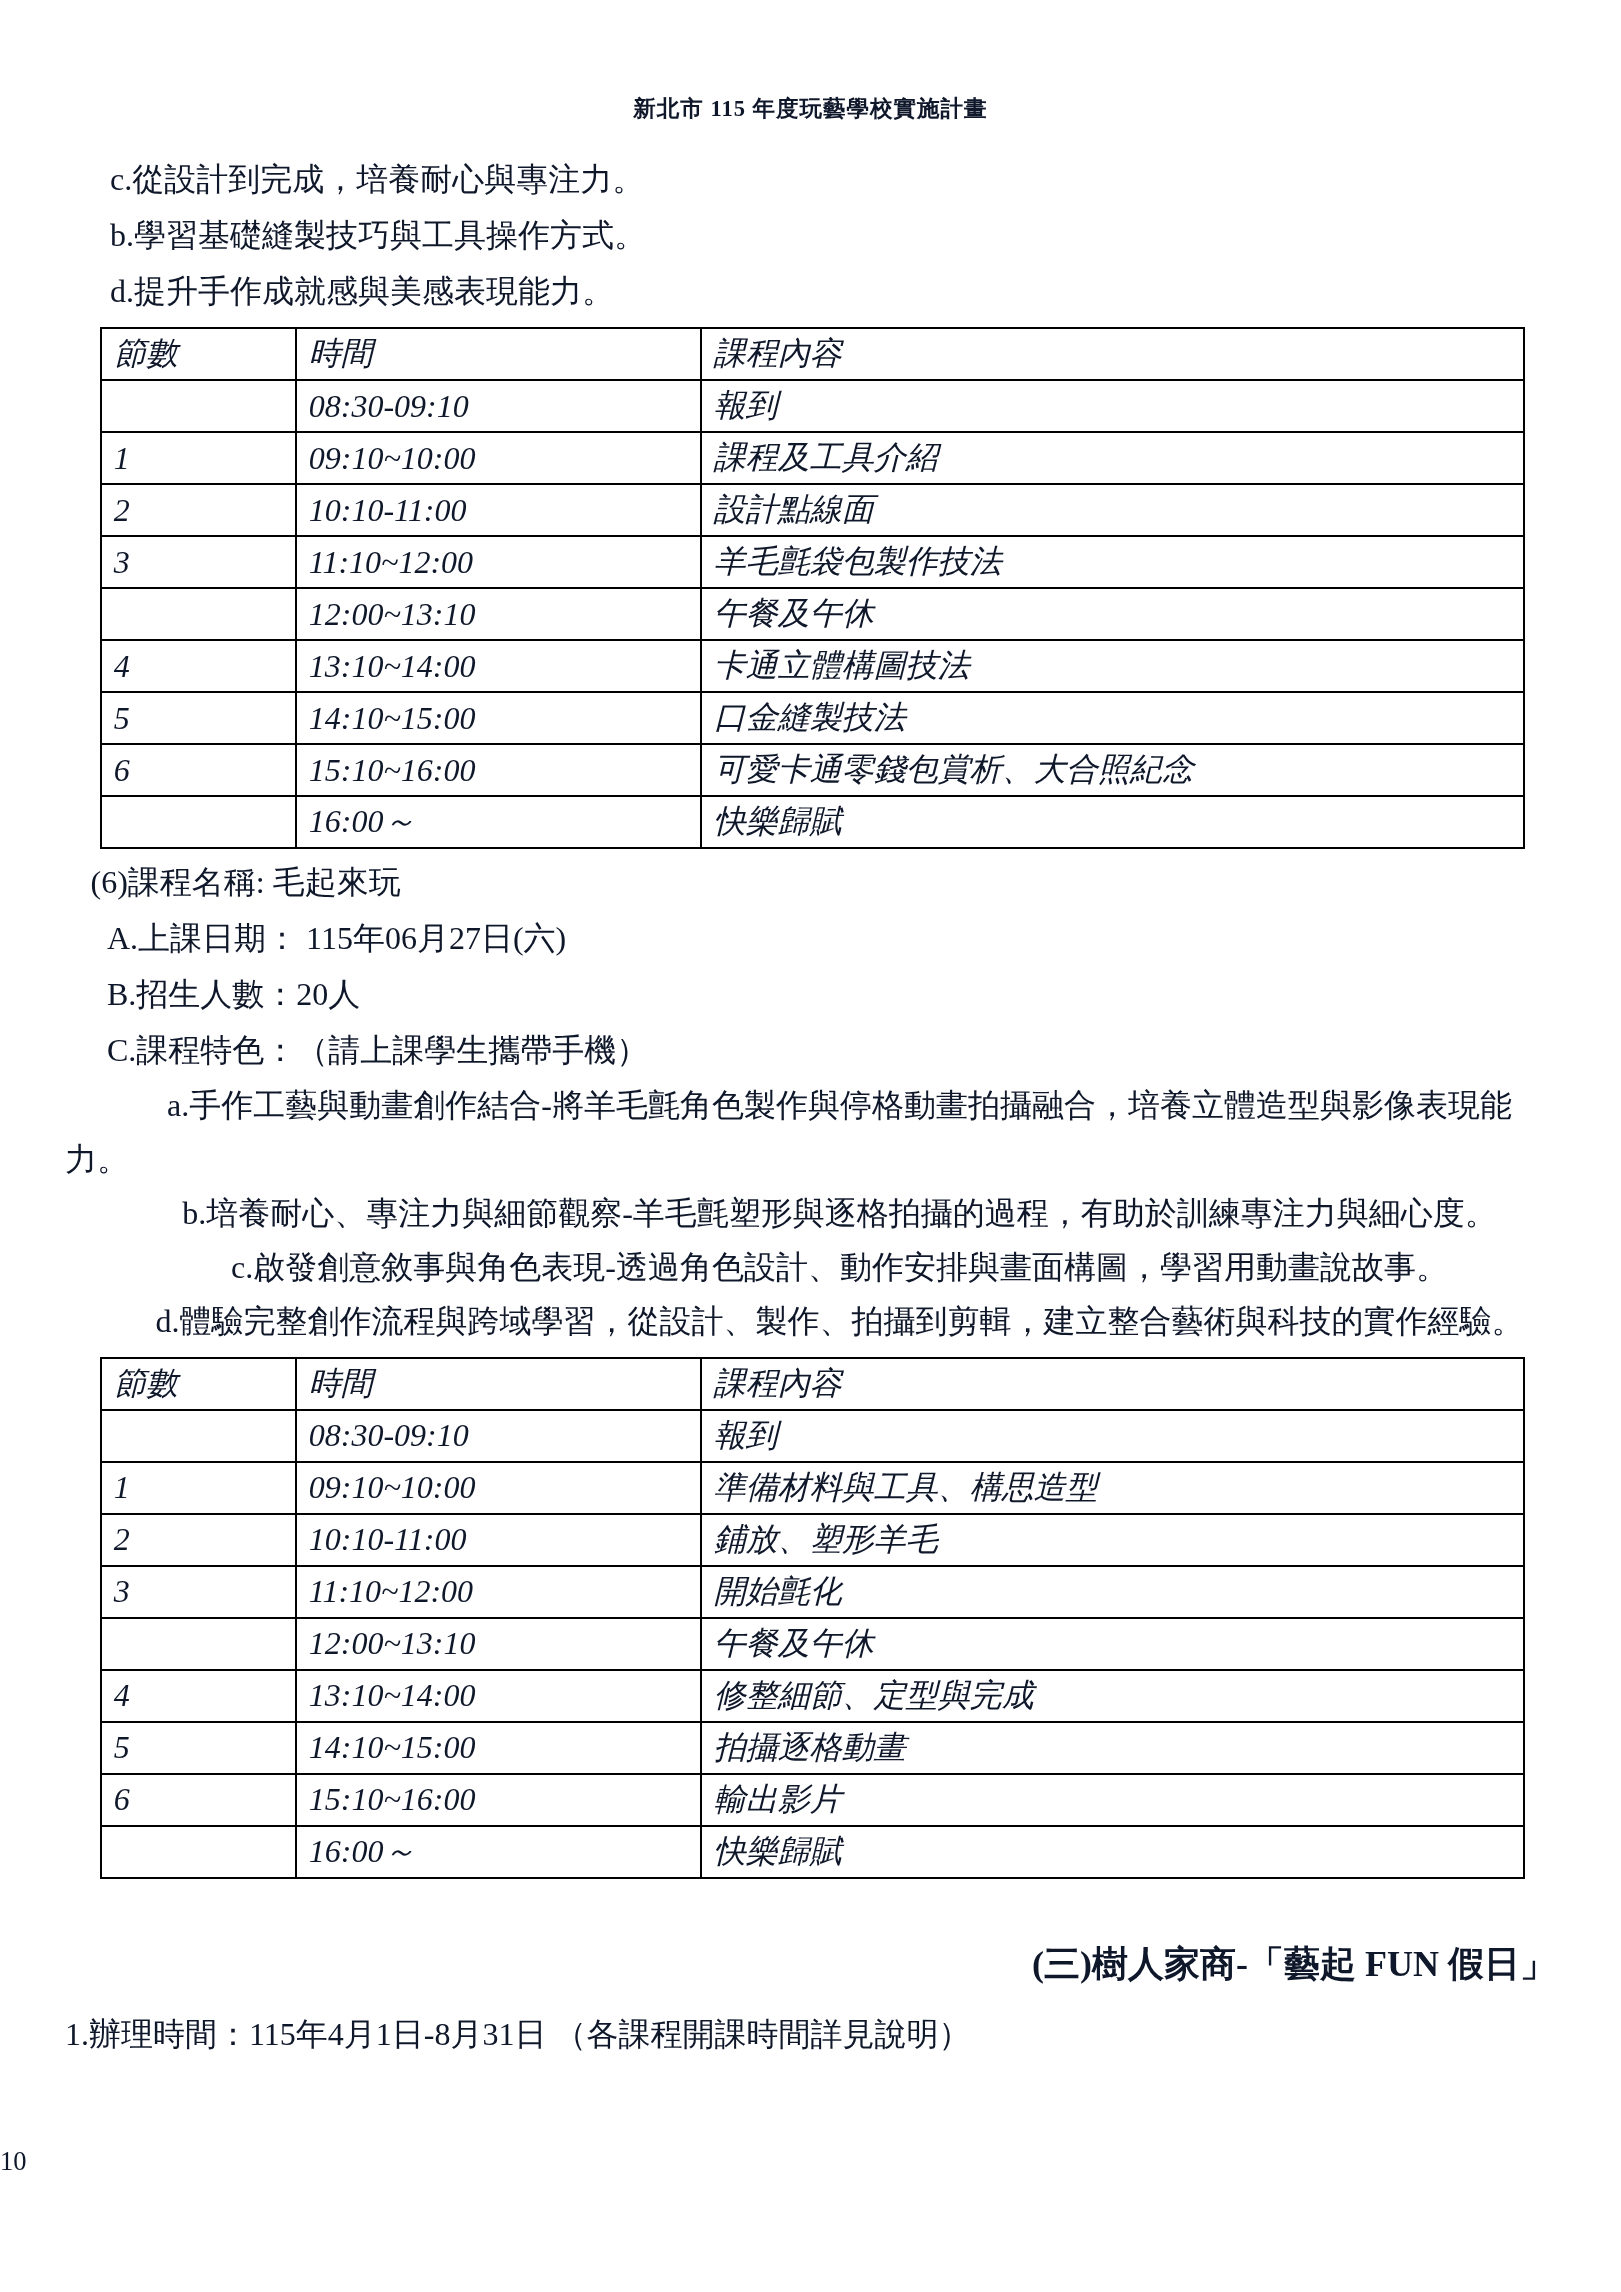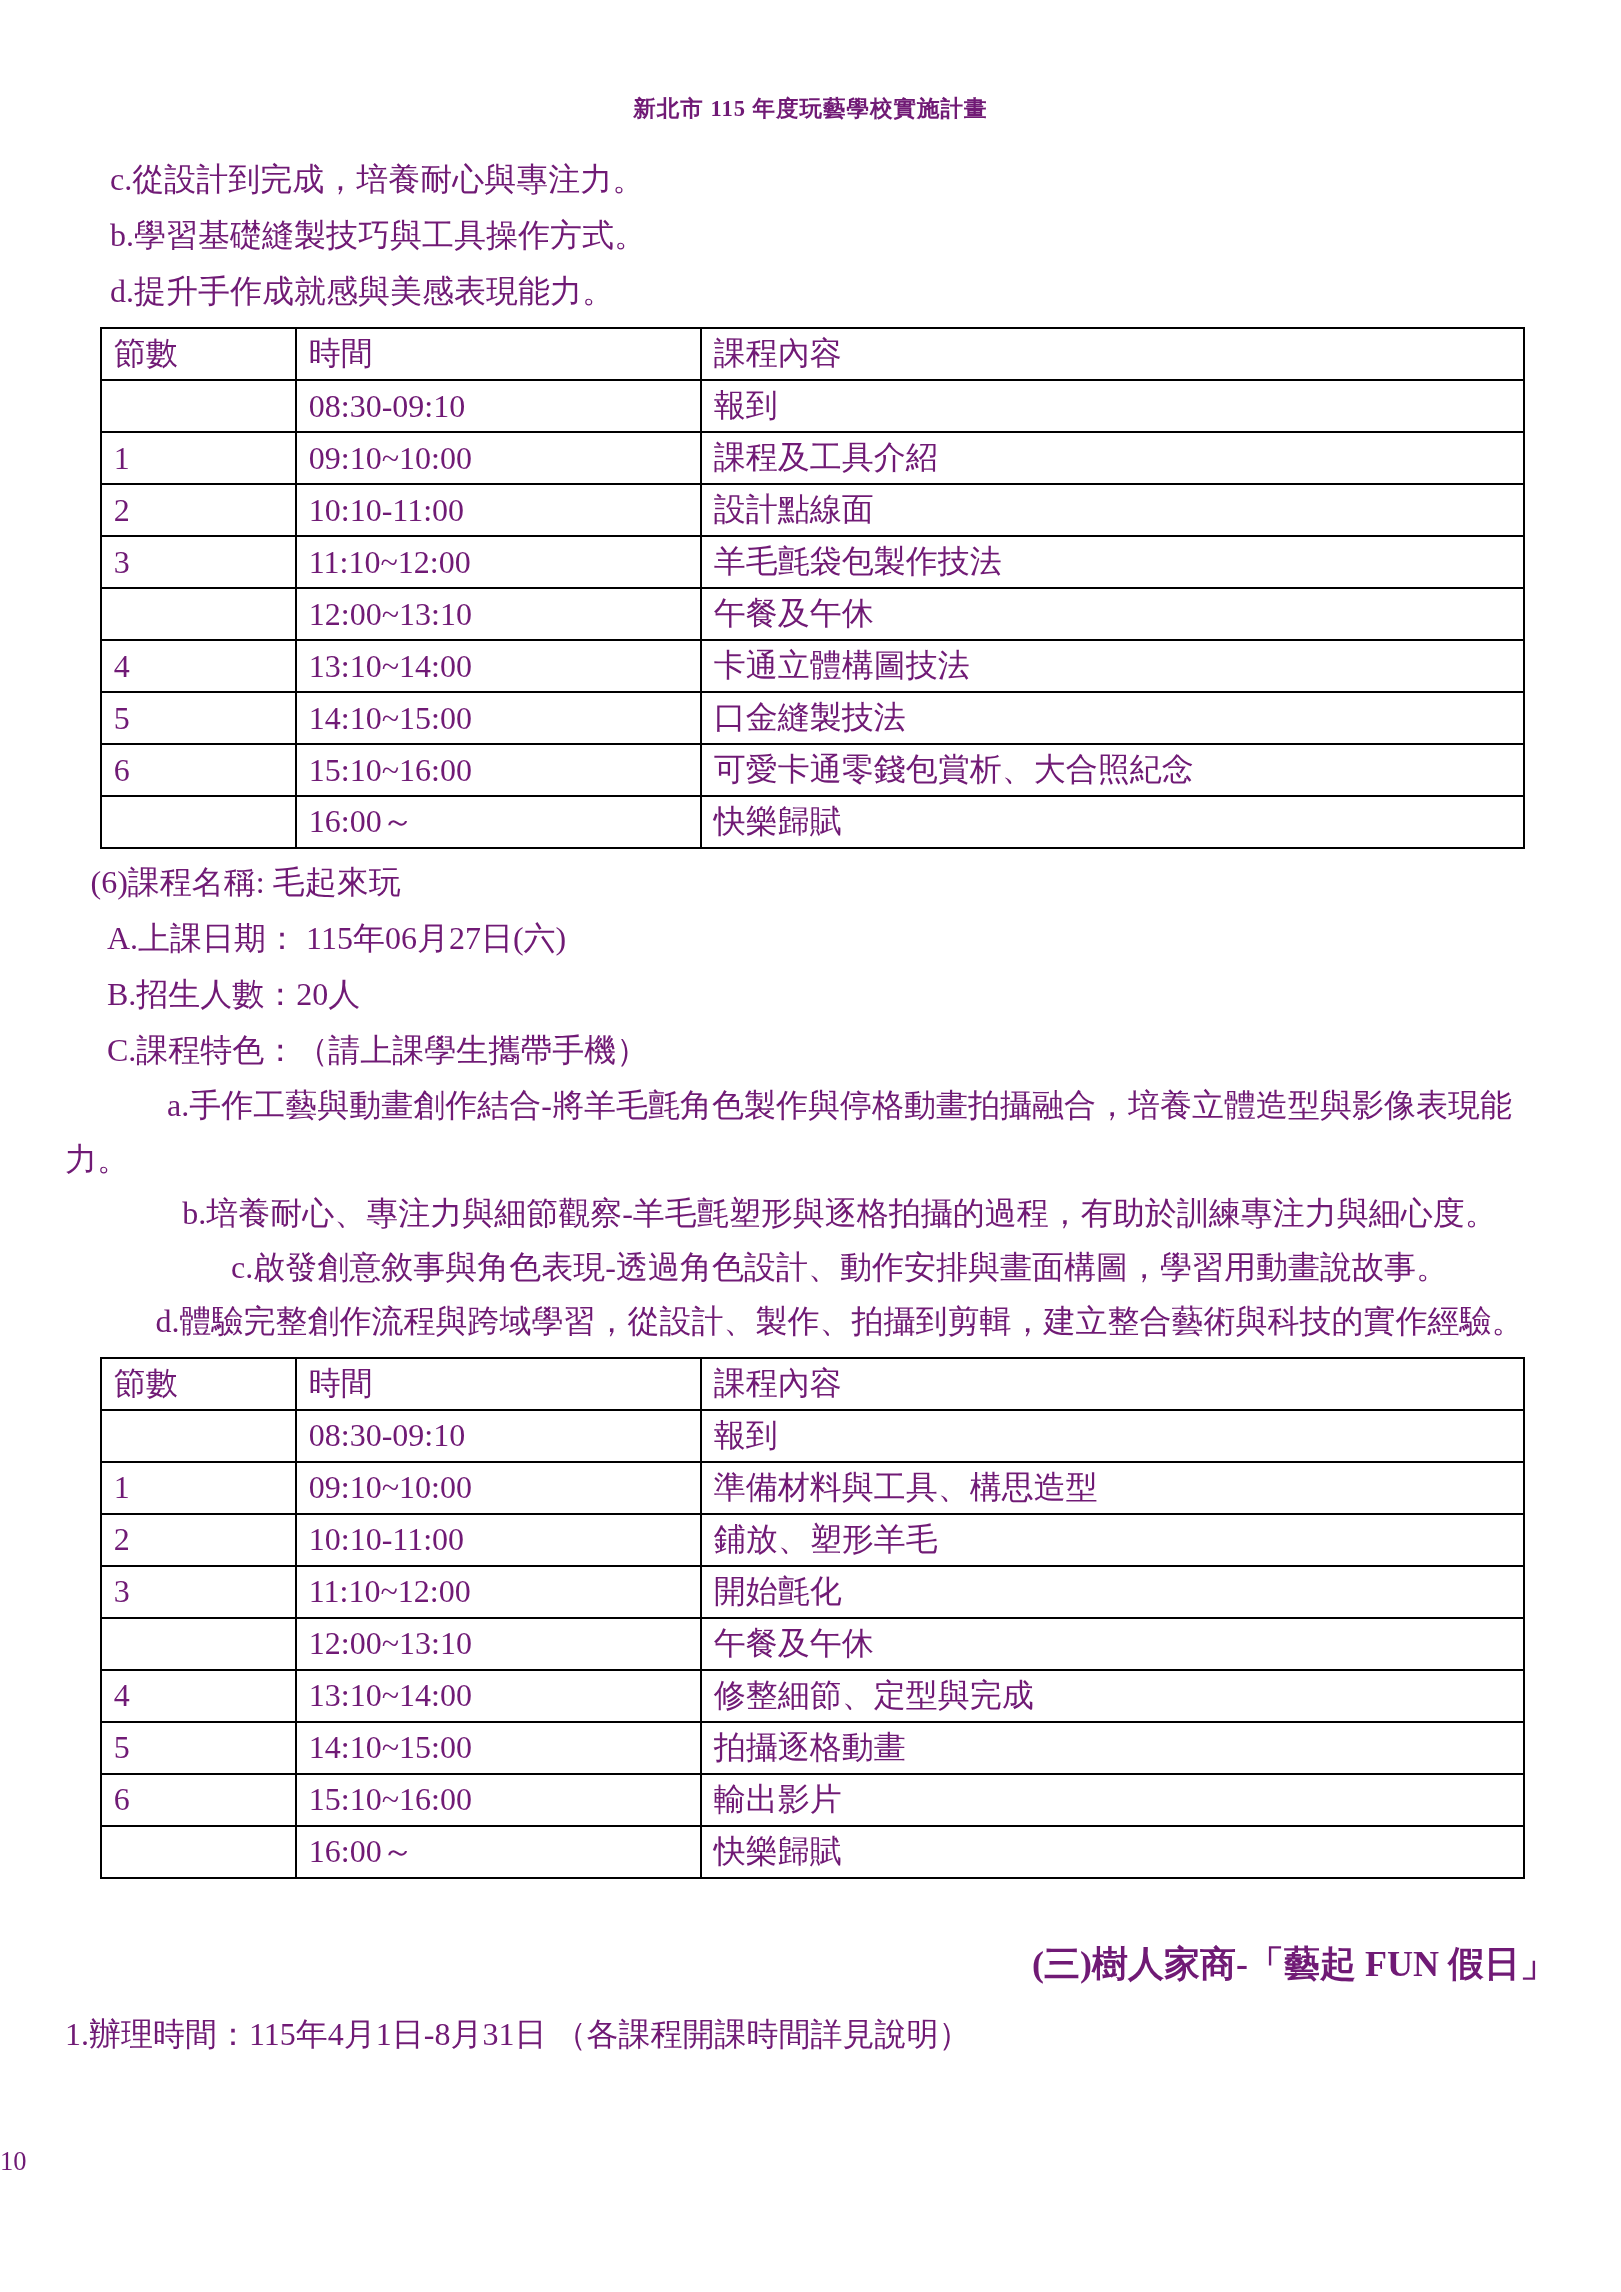--- a/index.html
+++ b/index.html
@@ -1,21 +1,21 @@
 <!DOCTYPE html>
 <html><head>
 <meta charset="utf-8">
 <style>
   html,body { margin:0; padding:0; background:#e8e8e8; }
   .page {
     position:relative;
     width:1621px; height:2293px;
     margin:0 auto;
     background:#ffffff;
-    color:#701a75;
+    color:#0f172a;
     font-family:"Liberation Serif","DejaVu Serif",serif;
     overflow:hidden;
   }
   .content { padding:0 65px; }
 
   .doc-title {
     padding-top:93px;
     text-align:center;
     font-size:22.5px;
     font-weight:bold;
@@ -45,20 +45,21 @@
     border-top:2.9px solid #000;
     border-bottom:2.9px solid #000;
     height:50px;
     font-size:32px;
     font-weight:normal;
     text-align:left;
     vertical-align:middle;
     padding:0 0 0 11.8px;
     white-space:nowrap;
     overflow:hidden;
+    font-style:italic;
   }
   table.sched { border:2.9px solid #000; }
 
   .course6 { margin-top:4.9px; }
   .c6-title {
     font-size:32px;
     line-height:56px;
     padding-left:25.5px;
     white-space:nowrap;
   }

